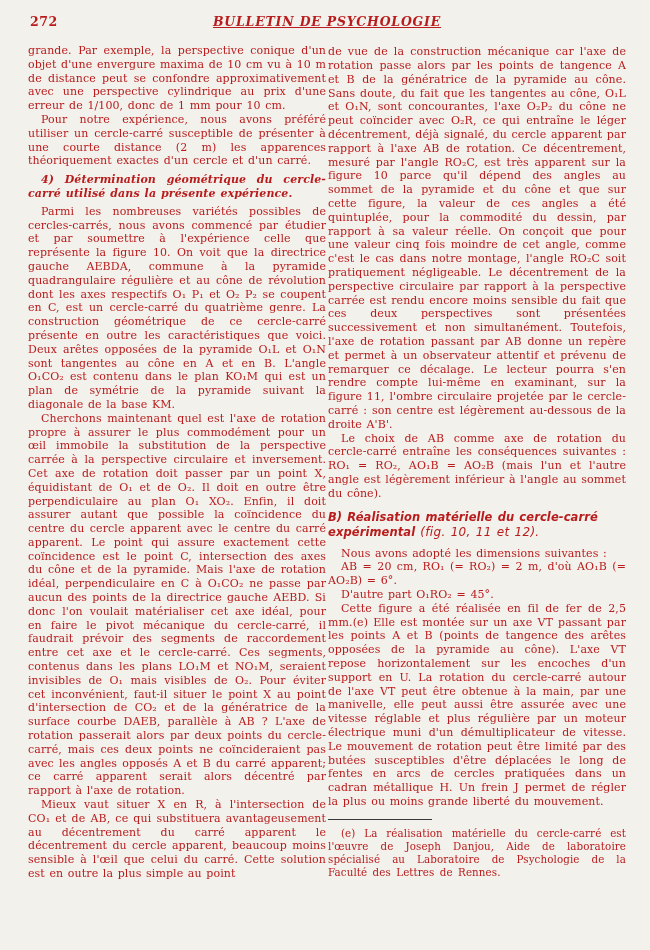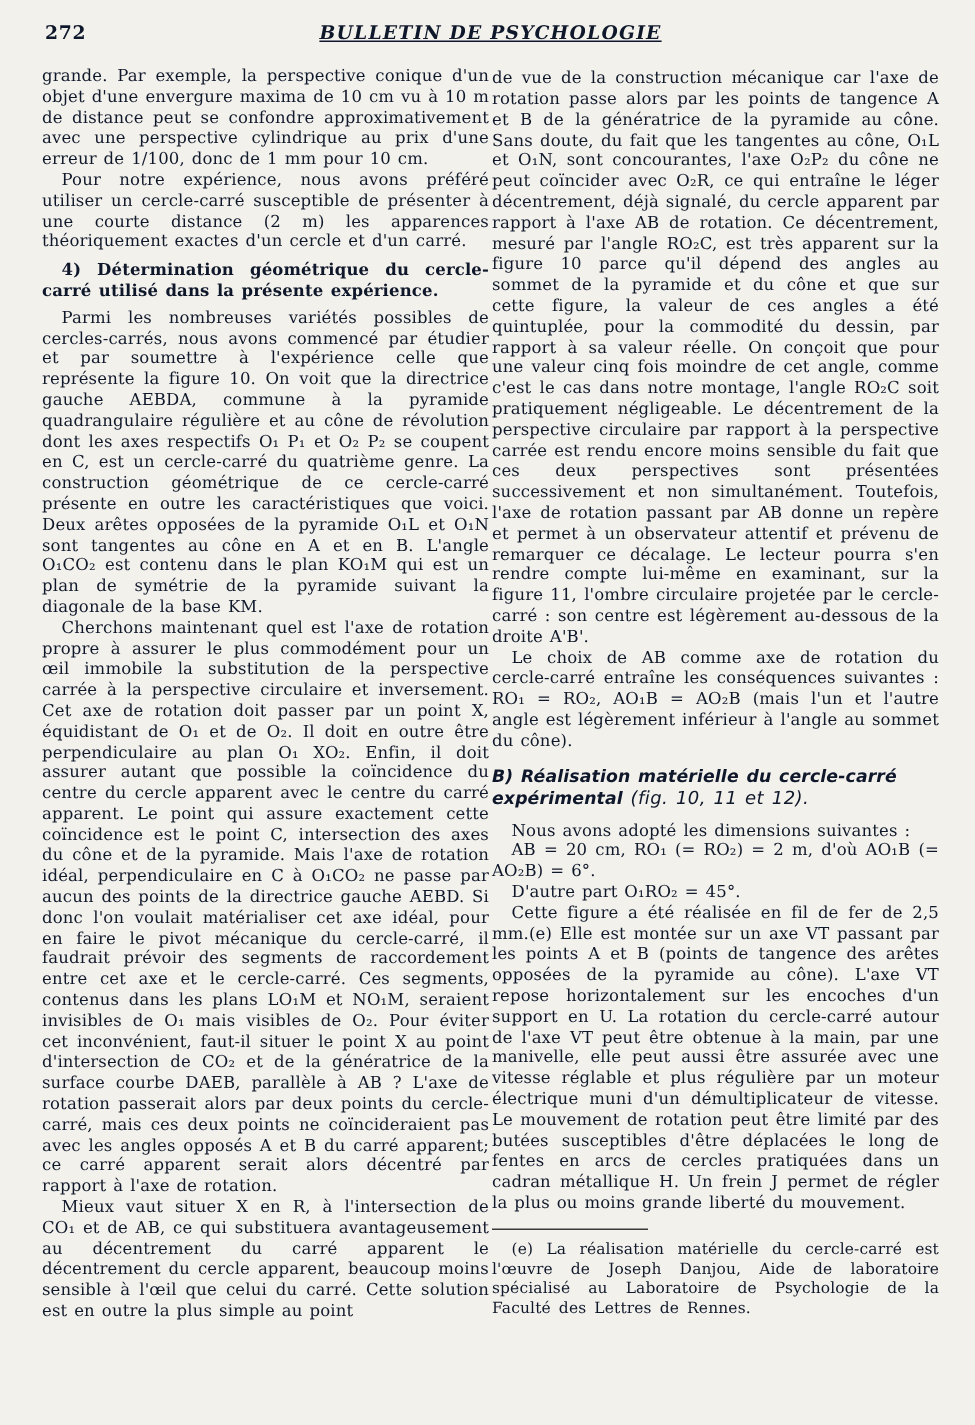--- a/index.html
+++ b/index.html
@@ -48,20 +48,21 @@
   .block {
     margin: 0;
     font-size: 11px;
     line-height: 13.8px;
     text-align: justify;
     letter-spacing: 0.1px;
     word-spacing: 1px;
   }
   .block.indent { text-indent: 13px; }
   .heading-italic {
+    font-style: italic;
     font-weight: bold;
     margin: 5px 0 4px 0;
   }
   .heading-bold {
     font-family: "DejaVu Sans", "Liberation Sans", sans-serif;
     font-weight: bold;
     font-size: 11.5px;
     line-height: 15.5px;
     margin: 9px 0 6px 0;
     text-align: left;
@@ -79,21 +80,21 @@
   }
   .footnote {
     font-size: 10.3px;
     line-height: 13.2px;
     word-spacing: 2px;
   }
 </style>
 </head>
 <body>
 
-<div class="page" style="background: rgb(242, 241, 236); color: #0f172a;">
+<div class="page" style="background: rgb(242, 241, 236); color: #b91c1c;">
   <div class="page-header">
     <span class="page-number">272</span>
     <div class="journal-title">BULLETIN DE PSYCHOLOGIE</div>
   </div>
 
   <div class="columns">
     <div class="column">
         <p class="block body"><span>grande. Par exemple, la perspective conique d'un objet d'une envergure maxima de 10 cm vu à 10 m de distance peut se confondre approximativement avec une perspective cylindrique au prix d'une erreur de 1/100, donc de 1 mm pour 10 cm.</span></p>
         <p class="block body indent"><span>Pour notre expérience, nous avons préféré utiliser un cercle-carré susceptible de présenter à une courte distance (2 m) les apparences théoriquement exactes d'un cercle et d'un carré.</span></p>
         <p class="block heading-italic indent"><span>4) Détermination géométrique du cercle-carré utilisé dans la présente expérience.</span></p>

